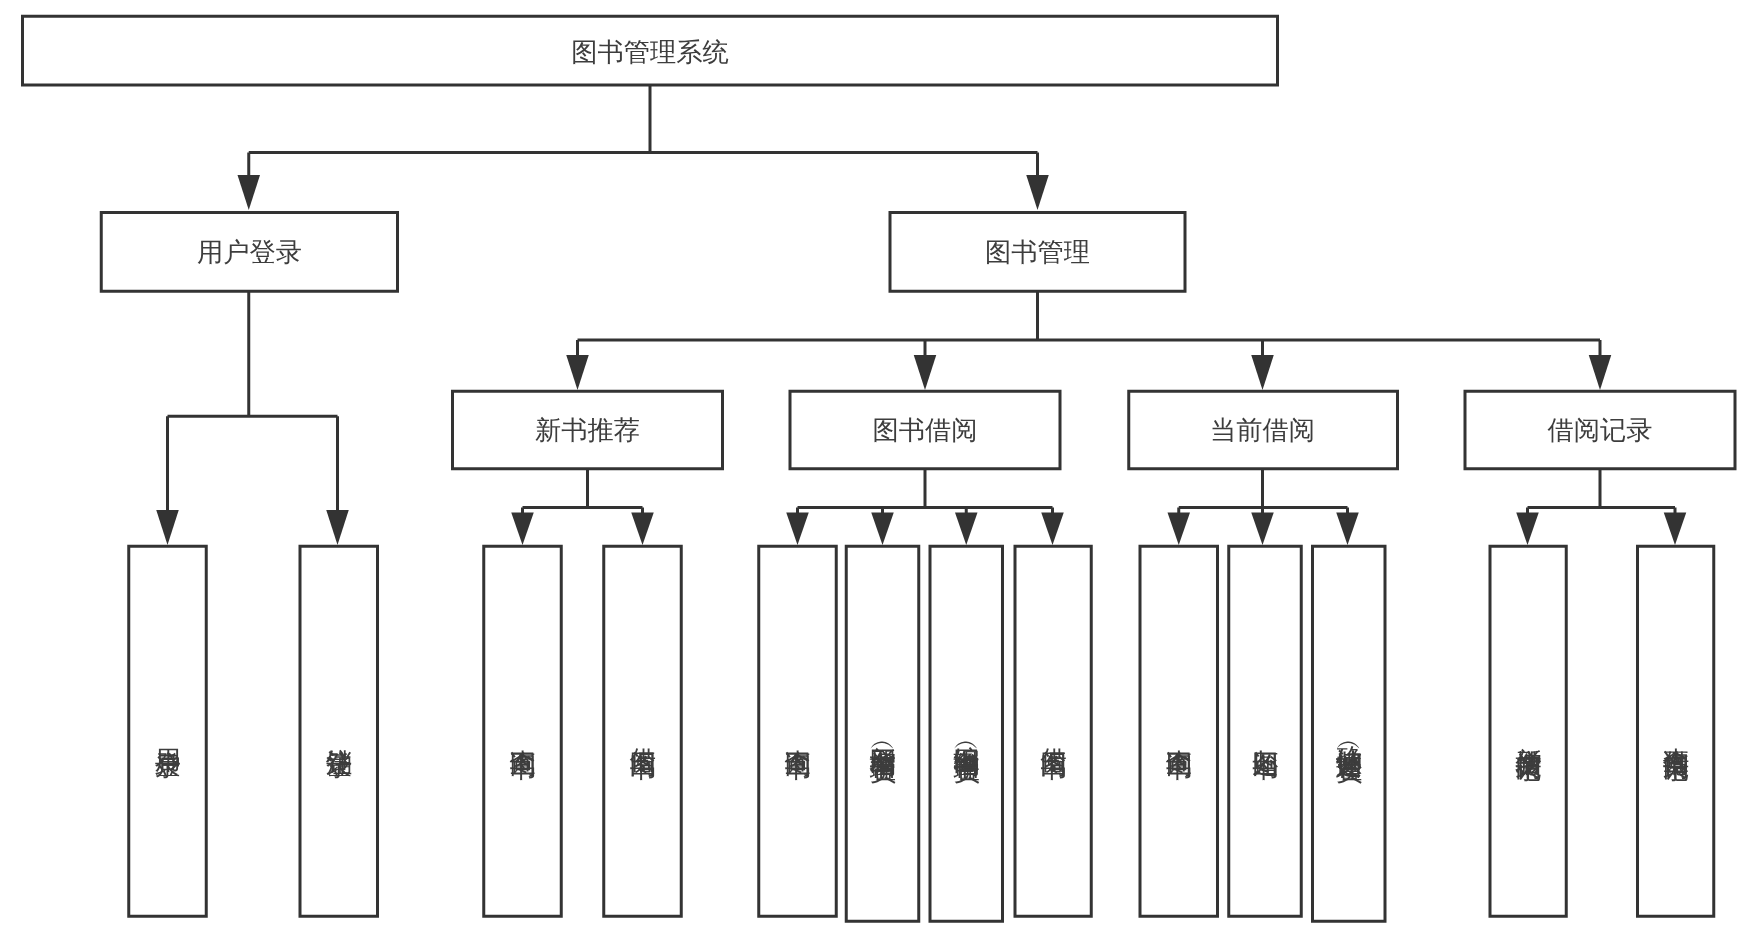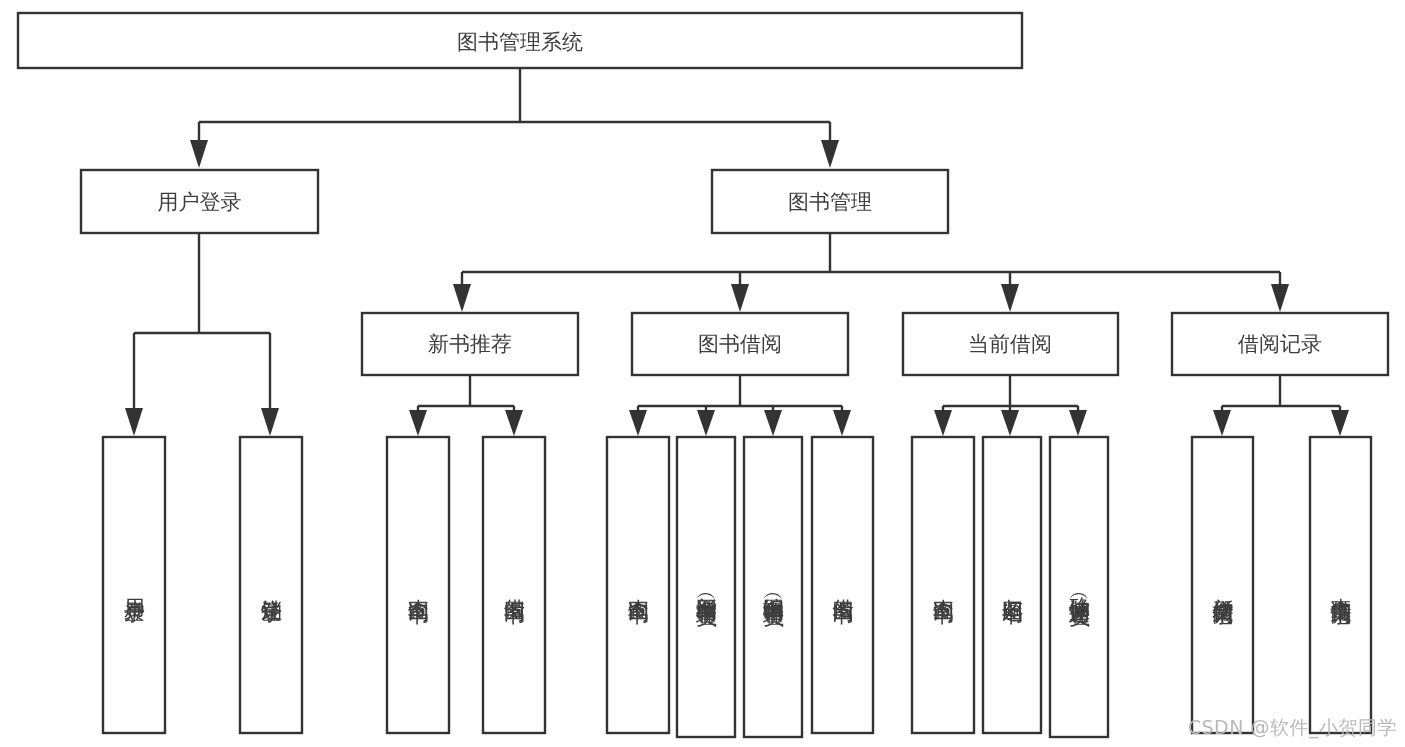--- a/index.html
+++ b/index.html
@@ -285,14 +285,13 @@
       </div>
     </foreignObject>
     <foreignObject x="1310" y="437" width="61" height="296">
       <div xmlns="http://www.w3.org/1999/xhtml" class="vlabel-wrap">
         <span class="node-label-v">查询借阅记录</span>
       </div>
     </foreignObject>
 
   </svg>
 
-  <div class="watermark">CSDN @软件_小贺同学</div>
 </div>
 
 </body></html>

